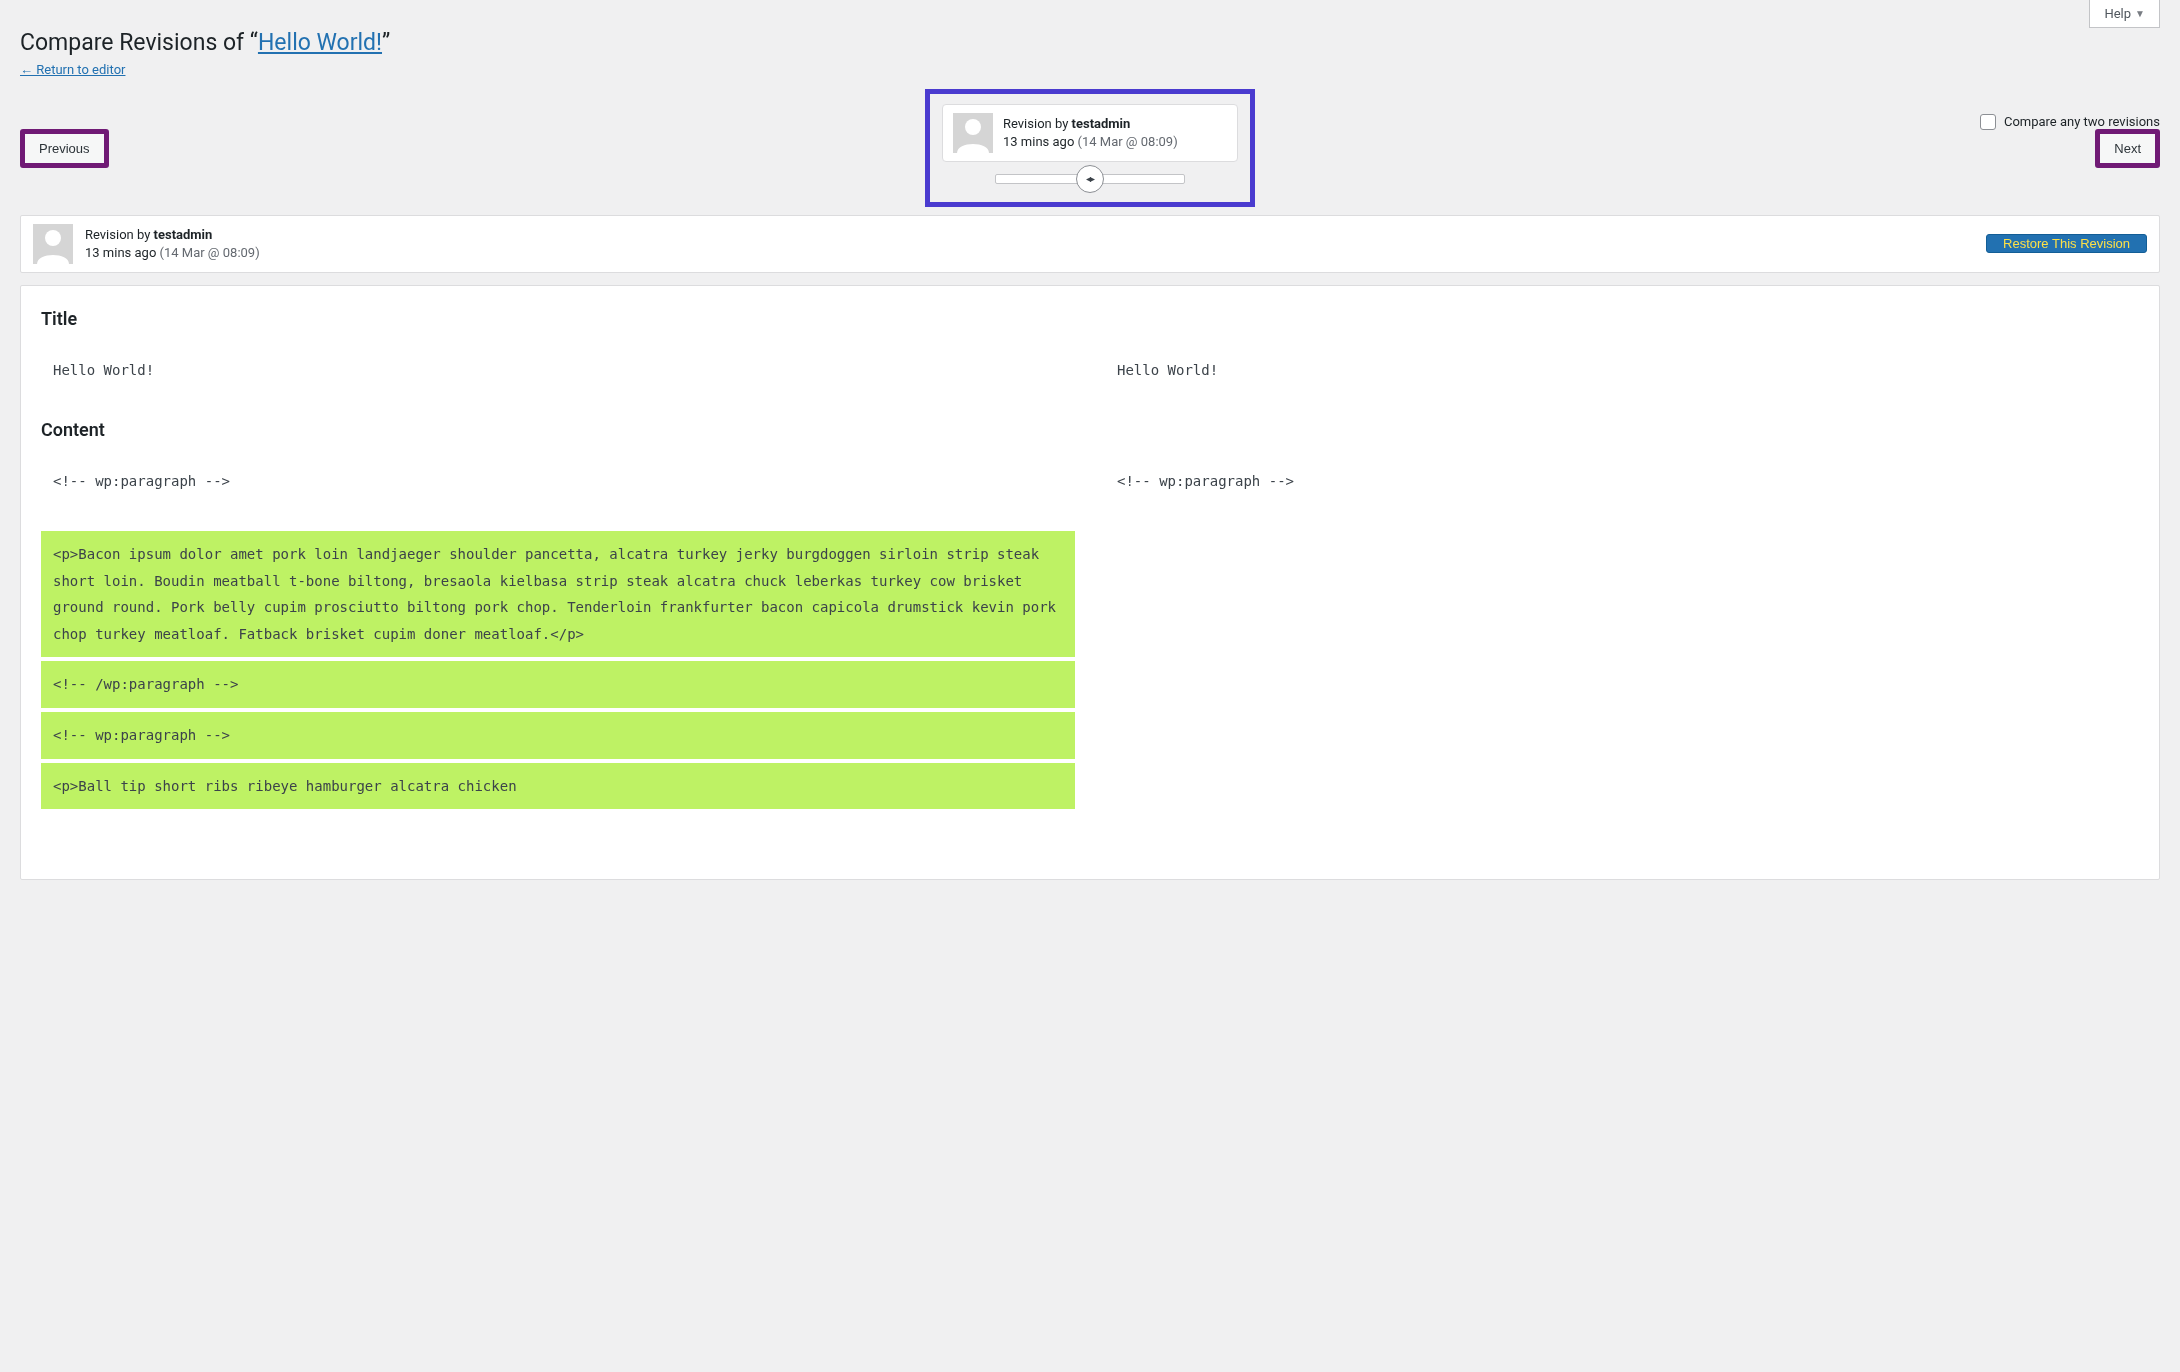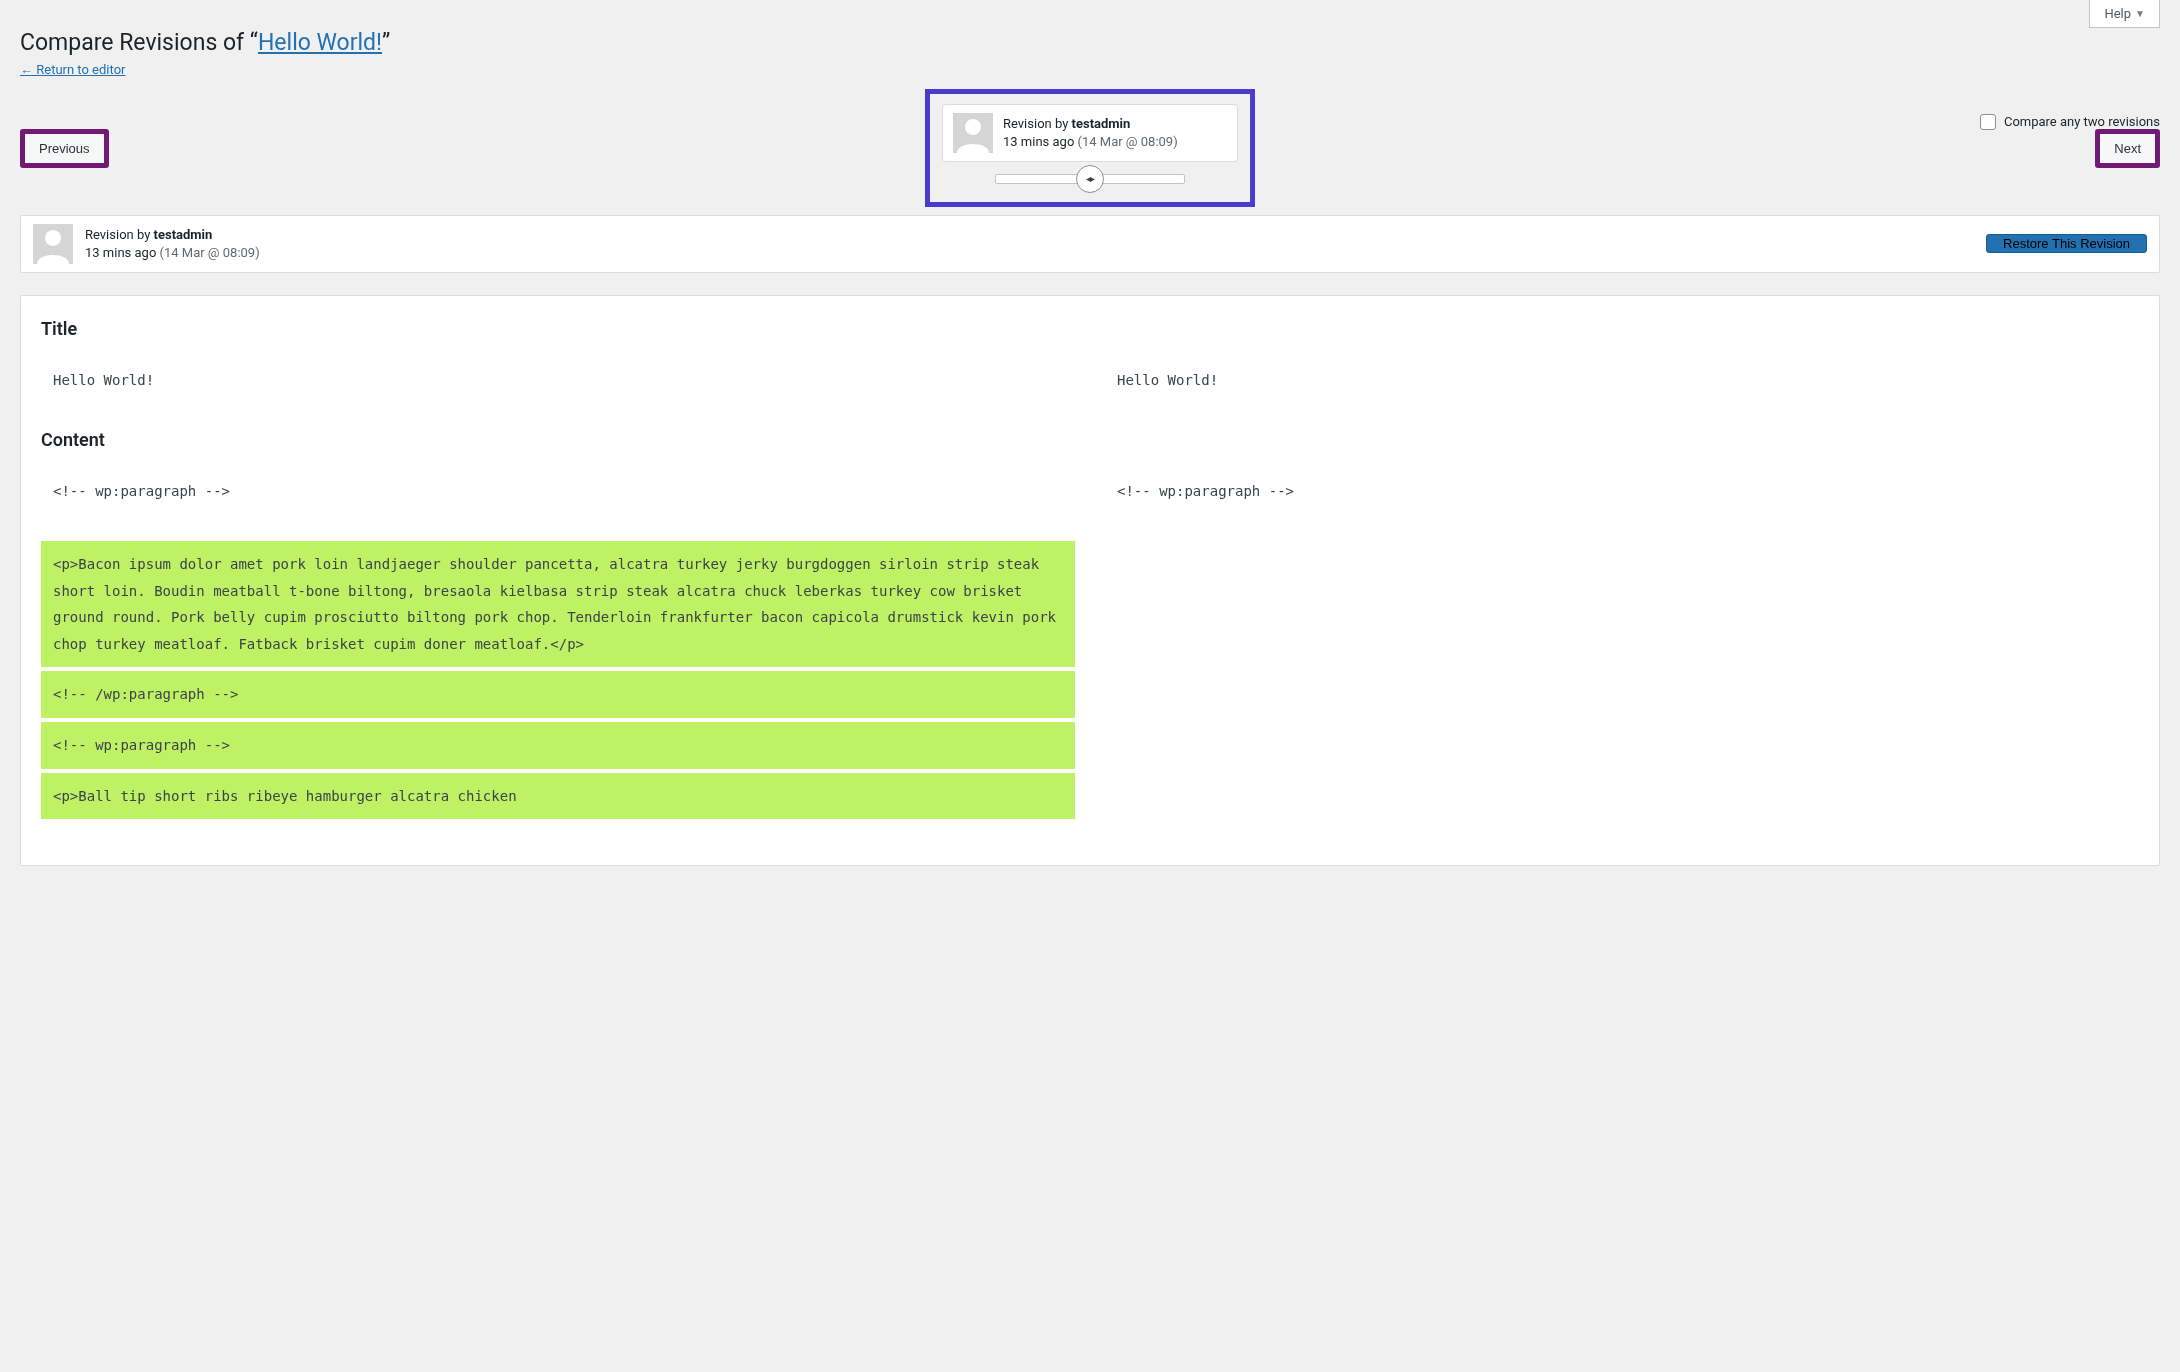--- a/index.html
+++ b/index.html
@@ -144,32 +144,32 @@
     display: flex;
     align-items: center;
     justify-content: space-between;
     padding: 8px 12px;
     margin-top: 6px;
   }
   .meta-left { display: flex; gap: 12px; align-items: center; }
   .restore-btn {
     background: #2271b1;
     border: 1px solid #135e96;
-    color: #000000;
+    color: #fde047;
     padding: 1px 16px;
     font-size: 13px;
     border-radius: 3px;
     cursor: pointer;
   }
   .diff-panel {
     background: #fff;
     border: 1px solid #dcdcde;
     border-radius: 2px;
-    margin-top: 22px;
-    padding: 22px 20px 16px 20px;
+    margin-top: 12px;
+    padding: 22px 20px 40px 20px;
   }
   .diff-panel h3 {
     font-size: 18px;
     font-weight: 600;
     color: #1d2327;
     margin-bottom: 18px;
   }
   .diff-grid {
     display: grid;
     grid-template-columns: 1fr 1fr;

